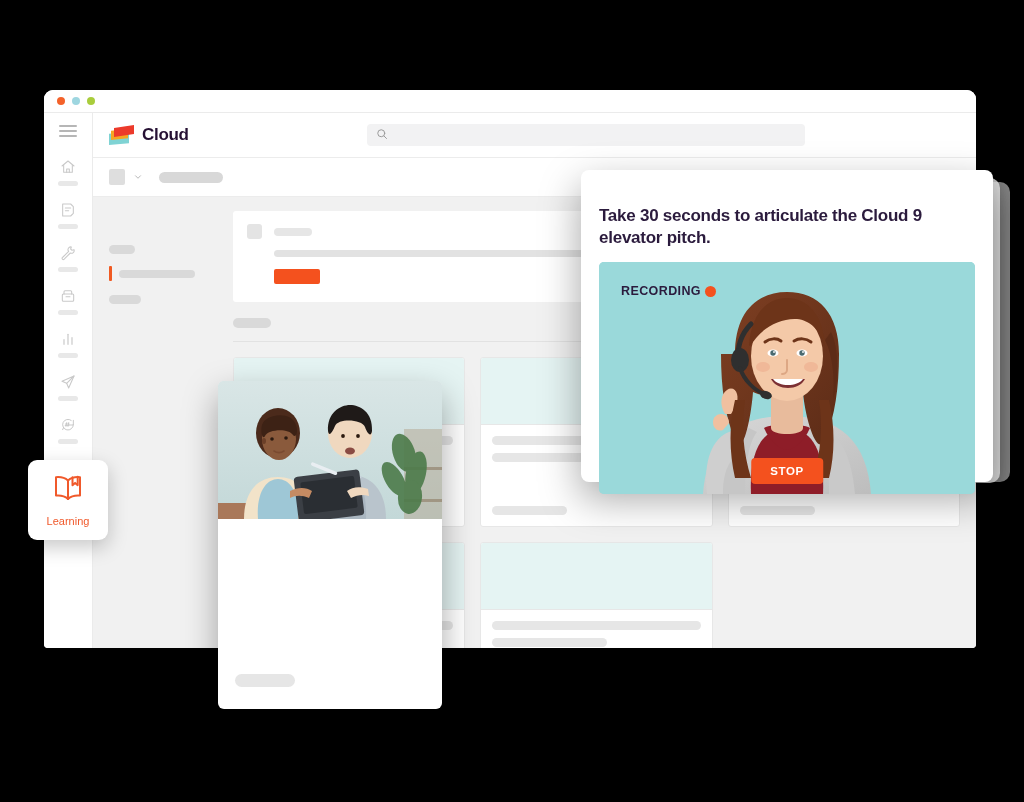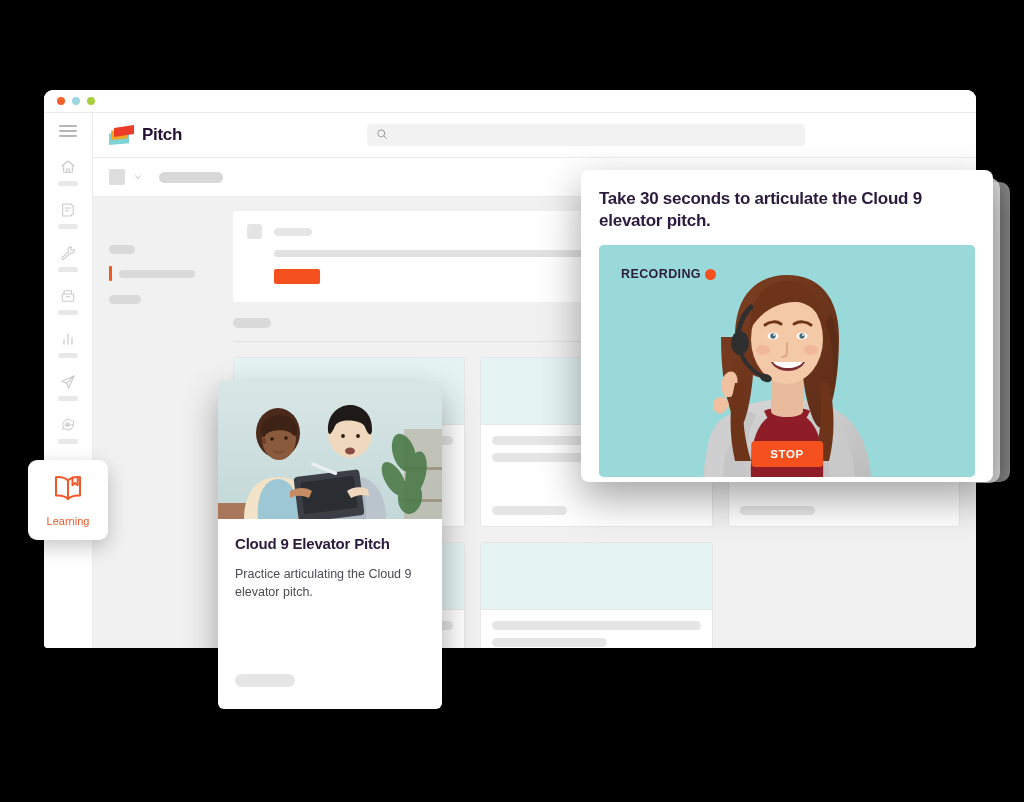--- a/index.html
+++ b/index.html
@@ -244,21 +244,21 @@
   .pitch-pill { width: 60px; height: 13px; background: #e6e6e6; border-radius: 7px; }
 
   
   .rec-card {
     position: absolute;
     left: 581px; top: 170px;
     width: 412px; height: 312px;
     background: #ffffff;
     border-radius: 8px;
     box-shadow: 0 16px 40px rgba(0,0,0,.36);
-    padding: 18px 18px 0 18px;
+    padding: 35px 18px 0 18px;
     box-sizing: border-box;
   }
   .rec-title {
     font-size: 17px; font-weight: bold; color: #2b1b3d;
     line-height: 1.3; margin: 0 0 13px 0; letter-spacing: -.25px;
   }
   .rec-video {
     position: relative;
     height: 232px;
     border-radius: 5px;
@@ -390,21 +390,21 @@
 
     <div class="content-col">
 
       <div class="topbar">
         <div class="logo">
           <span class="logo-mark">
             <span class="teal"></span>
               <span class="amber"></span>
               <span class="red"></span>
           </span>
-          <span class="logo-word">Pitch</span>
+          <span class="logo-word">Cloud</span>
         </div>
         <div class="searchwrap">
           <span class="search-icon">
             <svg width="12" height="12" viewBox="0 0 24 24" fill="none" stroke="currentColor" stroke-width="2" stroke-linecap="round">
                 <circle cx="10.5" cy="10.5" r="7"></circle>
                 <path d="M16 16l5 5"></path>
               </svg>
           </span>
         </div>
       </div>
@@ -570,24 +570,20 @@
       <g>
         <rect x="78" y="92" width="66" height="46" rx="4" fill="#3b3f45" transform="rotate(-7 111 115)"></rect>
         <rect x="84" y="98" width="54" height="32" rx="2" fill="#2a2e33" transform="rotate(-7 111 114)"></rect>
       </g>
 
       <path d="M72 110c8-4 16-4 22 0l-3 7c-7-3-13-3-19 0z" fill="#c58b63"></path>
       <path d="M150 108c-8-3-16-2-21 2l4 7c6-3 12-4 18-2z" fill="#f0d8bf"></path>
       <rect x="92" y="86" width="28" height="3.4" rx="1.7" fill="#e9eef2" transform="rotate(22 106 88)"></rect>
     </svg>
   </div>
-  <div class="pitch-txt">
-    <h3 class="pitch-title">Cloud 9 Elevator Pitch</h3>
-    <p class="pitch-desc">Practice articulating the Cloud 9 elevator pitch.</p>
-  </div>
   <div class="pitch-foot">
     <div class="pitch-pill"></div>
   </div>
 </div>
 
 <div class="rec-card">
   <h2 class="rec-title">Take 30 seconds to articulate the Cloud 9 elevator pitch.</h2>
 
   <div class="rec-video">
     <svg width="376" height="232" viewBox="0 0 376 232">

